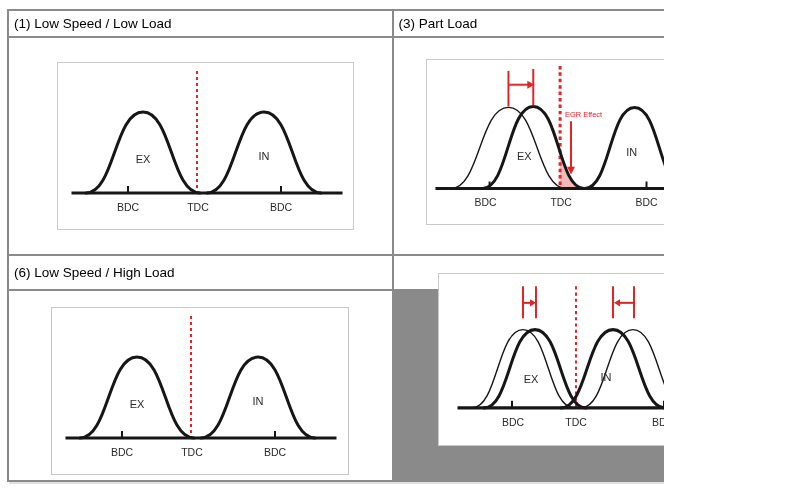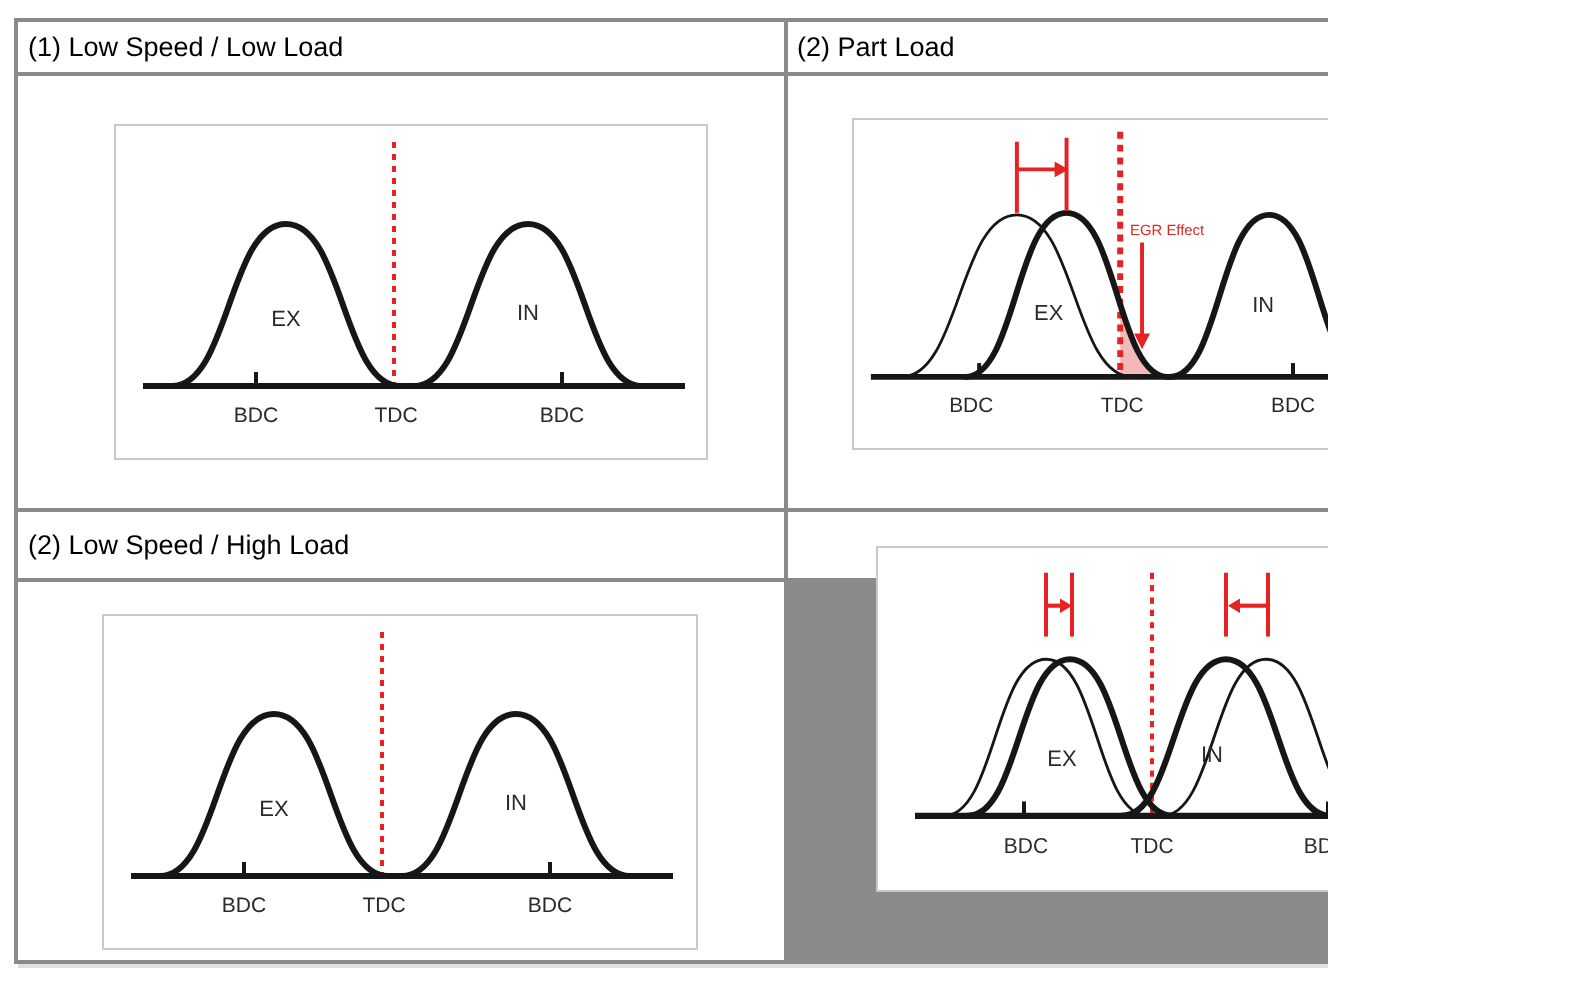--- a/index.html
+++ b/index.html
@@ -36,21 +36,21 @@
 </head>
 <body>
 
 <div class="page">
   <div class="grid">
 
     <div class="hcell">
       <span>(1) Low Speed / Low Load</span>
     </div>
     <div class="hcell">
-      <span>(2) Part Load</span>
+      <span>(3) Part Load</span>
     </div>
 
     <div class="bcell">
       <div class="panel p1">
         <svg viewBox="0 0 295 166" preserveAspectRatio="none">
           <line class="tdc" x1="139" y1="8" x2="139" y2="129"></line>
           <path class="curve" d="M28,130 C56.5,130 56.5,49 85,49 C113.5,49 113.5,130 142,130"></path>
           <path class="curve" d="M149,130 C177.5,130 177.5,49 206,49 C234.5,49 234.5,130 263,130"></path>
           <line class="axis" x1="15" y1="130" x2="283" y2="130"></line>
           <line class="tick" x1="70" y1="123" x2="70" y2="129"></line>
@@ -94,21 +94,21 @@
           <text class="lbl" x="98" y="101">EX</text>
           <text class="lbl" x="206" y="97">IN</text>
           <text class="axlbl" x="59" y="148">BDC</text>
           <text class="axlbl" x="135" y="148">TDC</text>
           <text class="axlbl" x="221" y="148">BDC</text>
         </svg>
       </div>
     </div>
 
     <div class="hcell">
-      <span>(2) Low Speed / High Load</span>
+      <span>(6) Low Speed / High Load</span>
     </div>
 
     <div class="bcell">
       <div class="panel p3">
         <svg viewBox="0 0 296 166" preserveAspectRatio="none">
           <line class="tdc" x1="137" y1="12" x2="137" y2="129" stroke-width="2.5"></line>
           <path class="curve-thin" d="M33,130 C58.5,130 58.5,54 84,54 C109.5,54 109.5,130 135,130"></path>
           <path class="curve-thin" d="M142,130 C168,130 168,54 194,54 C220,54 220,130 246,130"></path>
           <path class="curve" d="M45,130 C70.5,130 70.5,54 96,54 C121.5,54 121.5,130 147,130"></path>
           <path class="curve" d="M122,130 C148,130 148,54 174,54 C200,54 200,130 226,130"></path>

